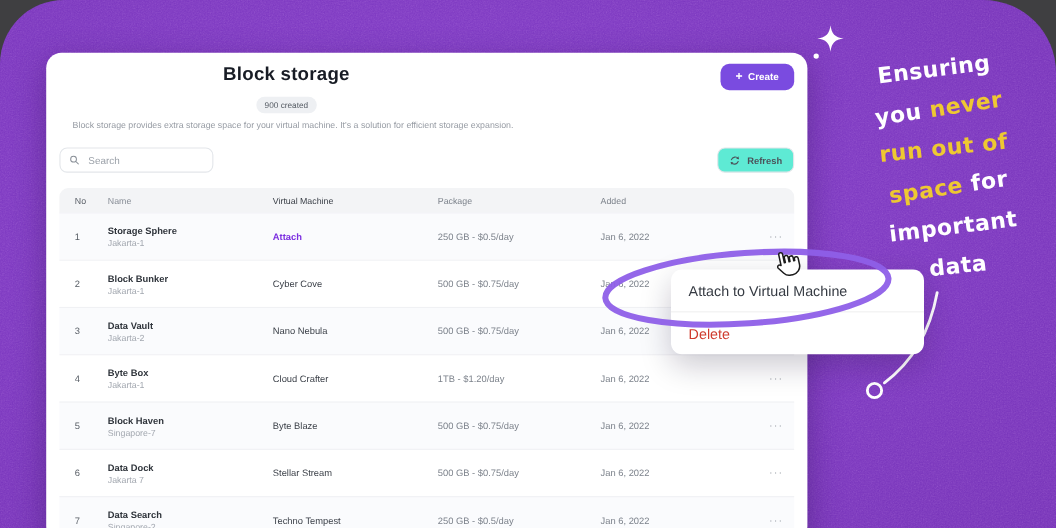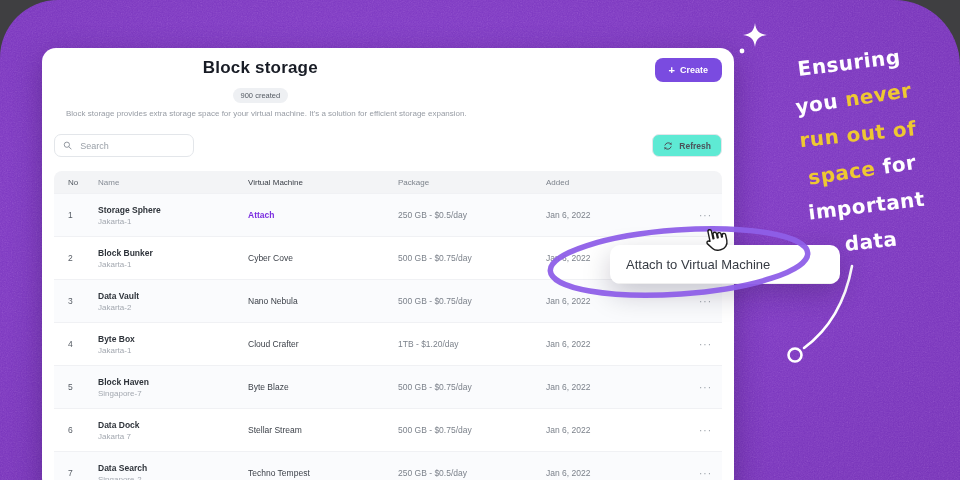--- a/index.html
+++ b/index.html
@@ -256,20 +256,21 @@
     <div class="c-added"></div>
 
   </div>
 </div>
   </div>
 </div>
 
 <div class="ctx-menu">
   <div class="ctx-item">Attach to Virtual Machine</div>
   <div class="ctx-div"></div>
+  <div class="ctx-item danger">Delete</div>
 </div>
 
 <svg class="ellipse-annot" width="278" height="92" viewBox="0 0 278 92">
   <ellipse cx="139" cy="46" rx="129" ry="32" transform="rotate(-4 139 46)" stroke="#8e5fe8" stroke-width="5.5" fill="none" stroke-linecap="round" opacity="0.95"></ellipse>
 </svg>
 
 <svg class="cursor-annot" width="28" height="28" viewBox="0 0 32 32">
   <g transform="rotate(-12 16 16)">
     <path d="M11 3c1.1 0 2 .9 2 2v9h1v-5c0-1.1.9-2 2-2s2 .9 2 2v5h1v-3.5c0-1.1.9-2 2-2s2 .9 2 2V14h1v-1.5c0-1.1.9-2 2-2s2 .9 2 2V19c0 5-4 9-9 9h-2c-3 0-5.2-1.2-6.8-3.4l-4.6-6.3c-.6-.8-.4-2 .4-2.6.8-.6 1.9-.5 2.6.3L9 16V5c0-1.1.9-2 2-2z" fill="#ffffff" stroke="#1c1c1c" stroke-width="1.6" stroke-linejoin="round"></path>
   </g>

